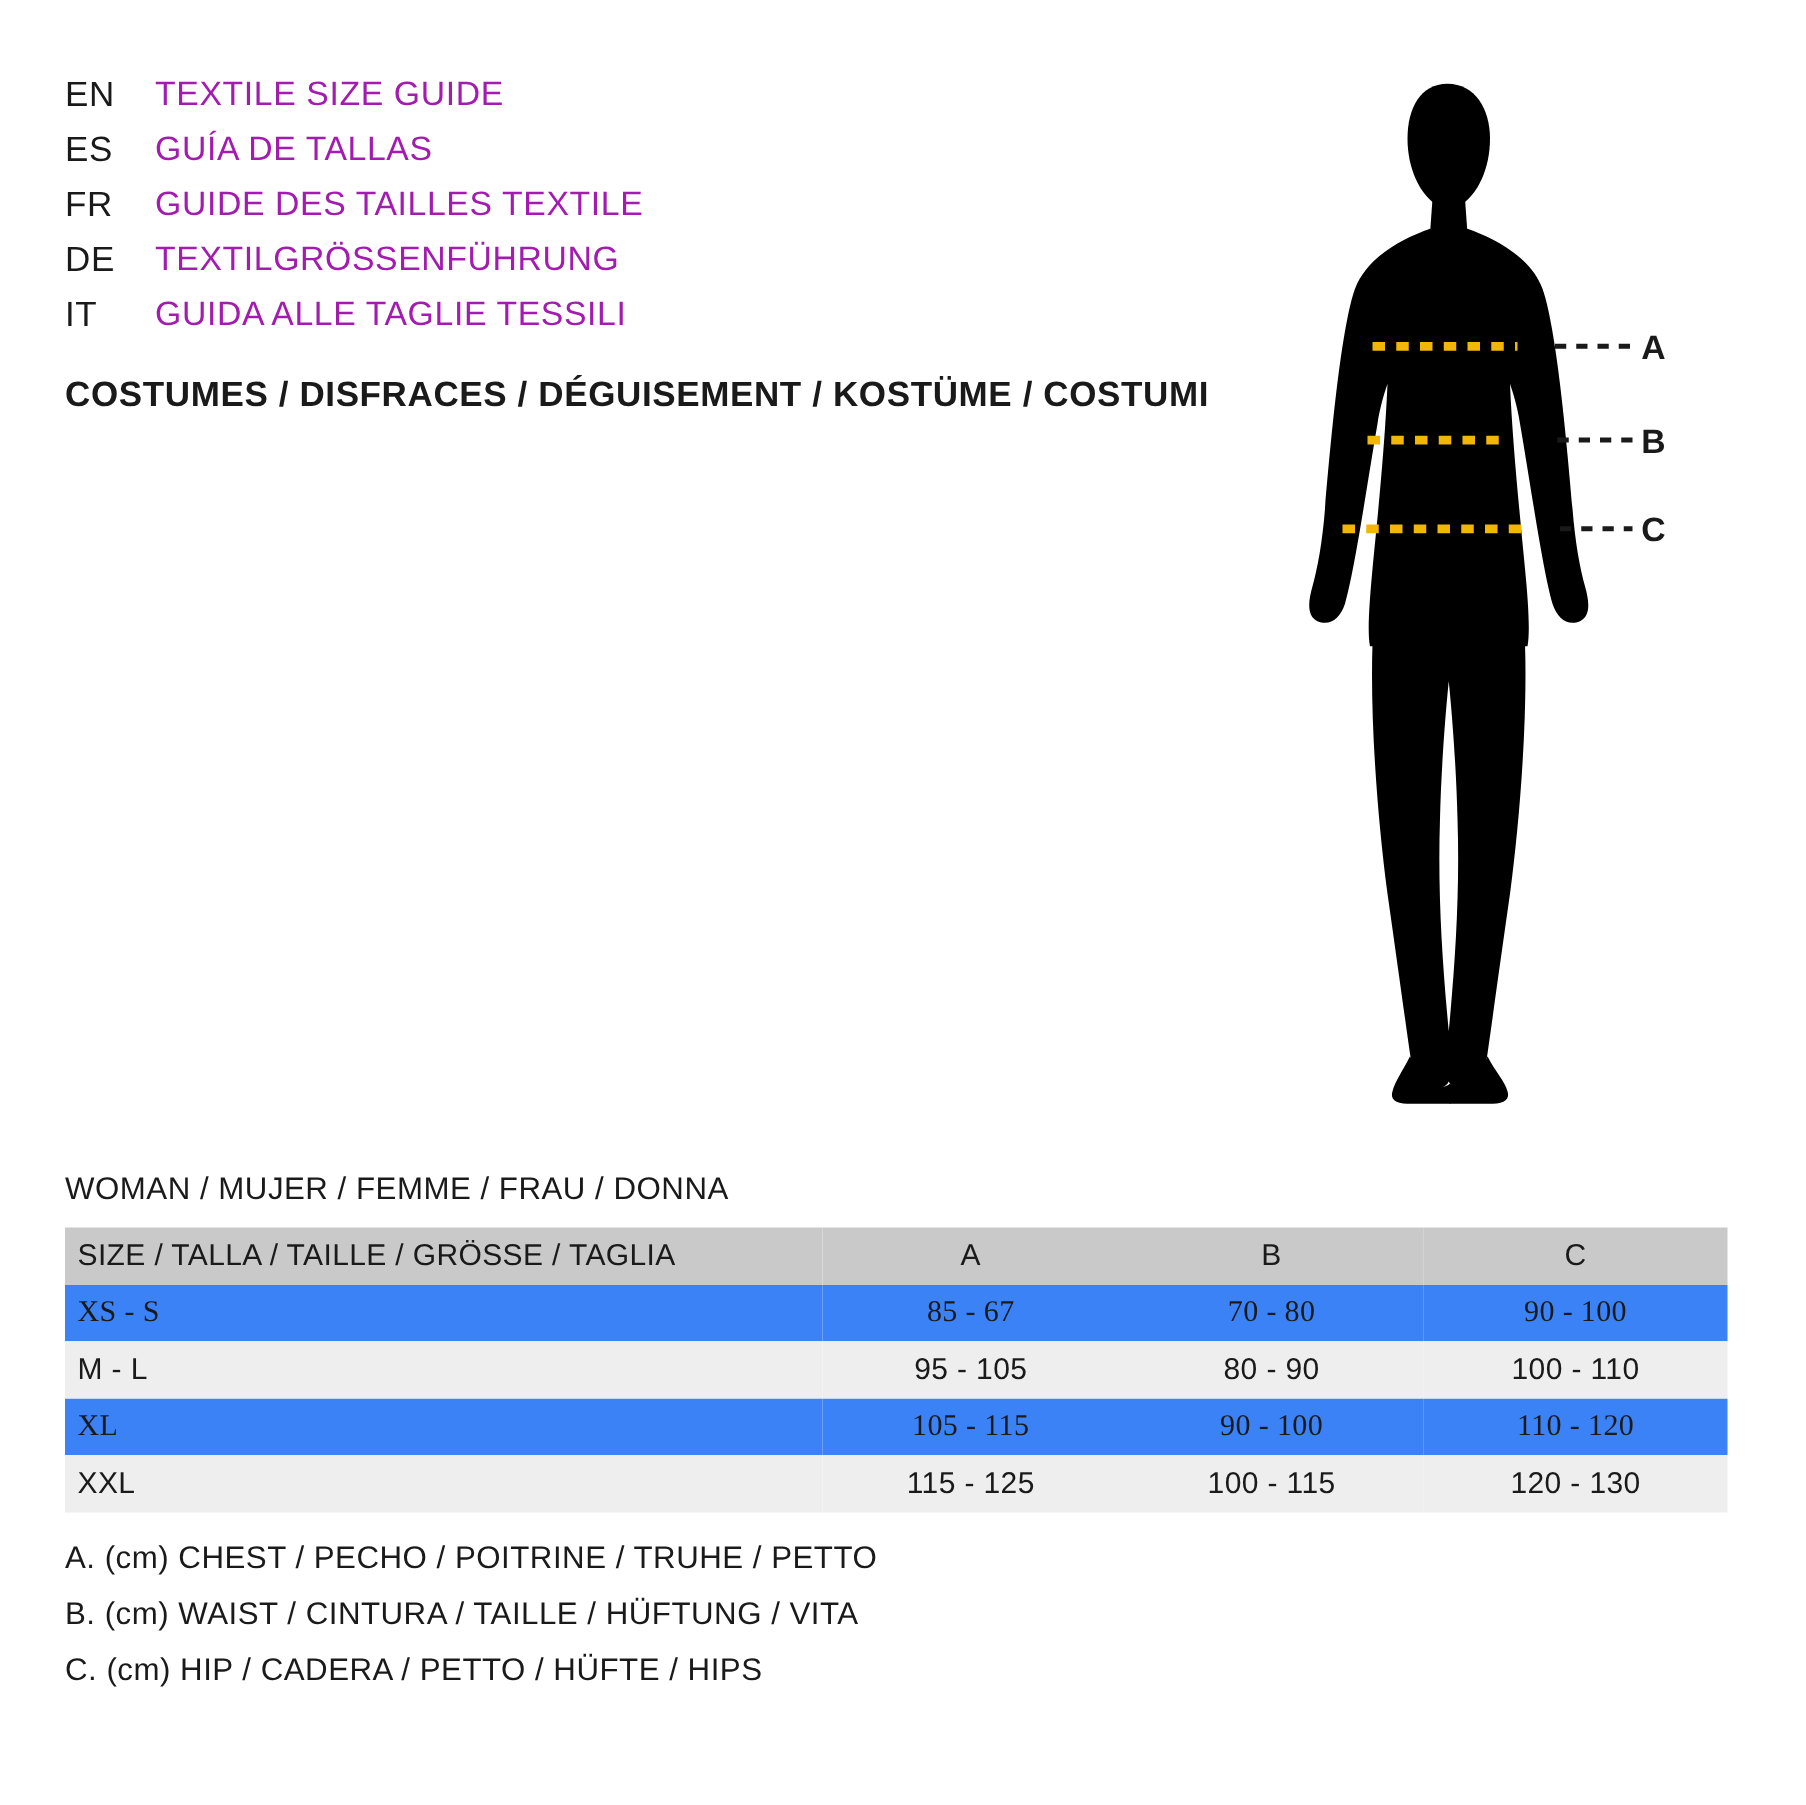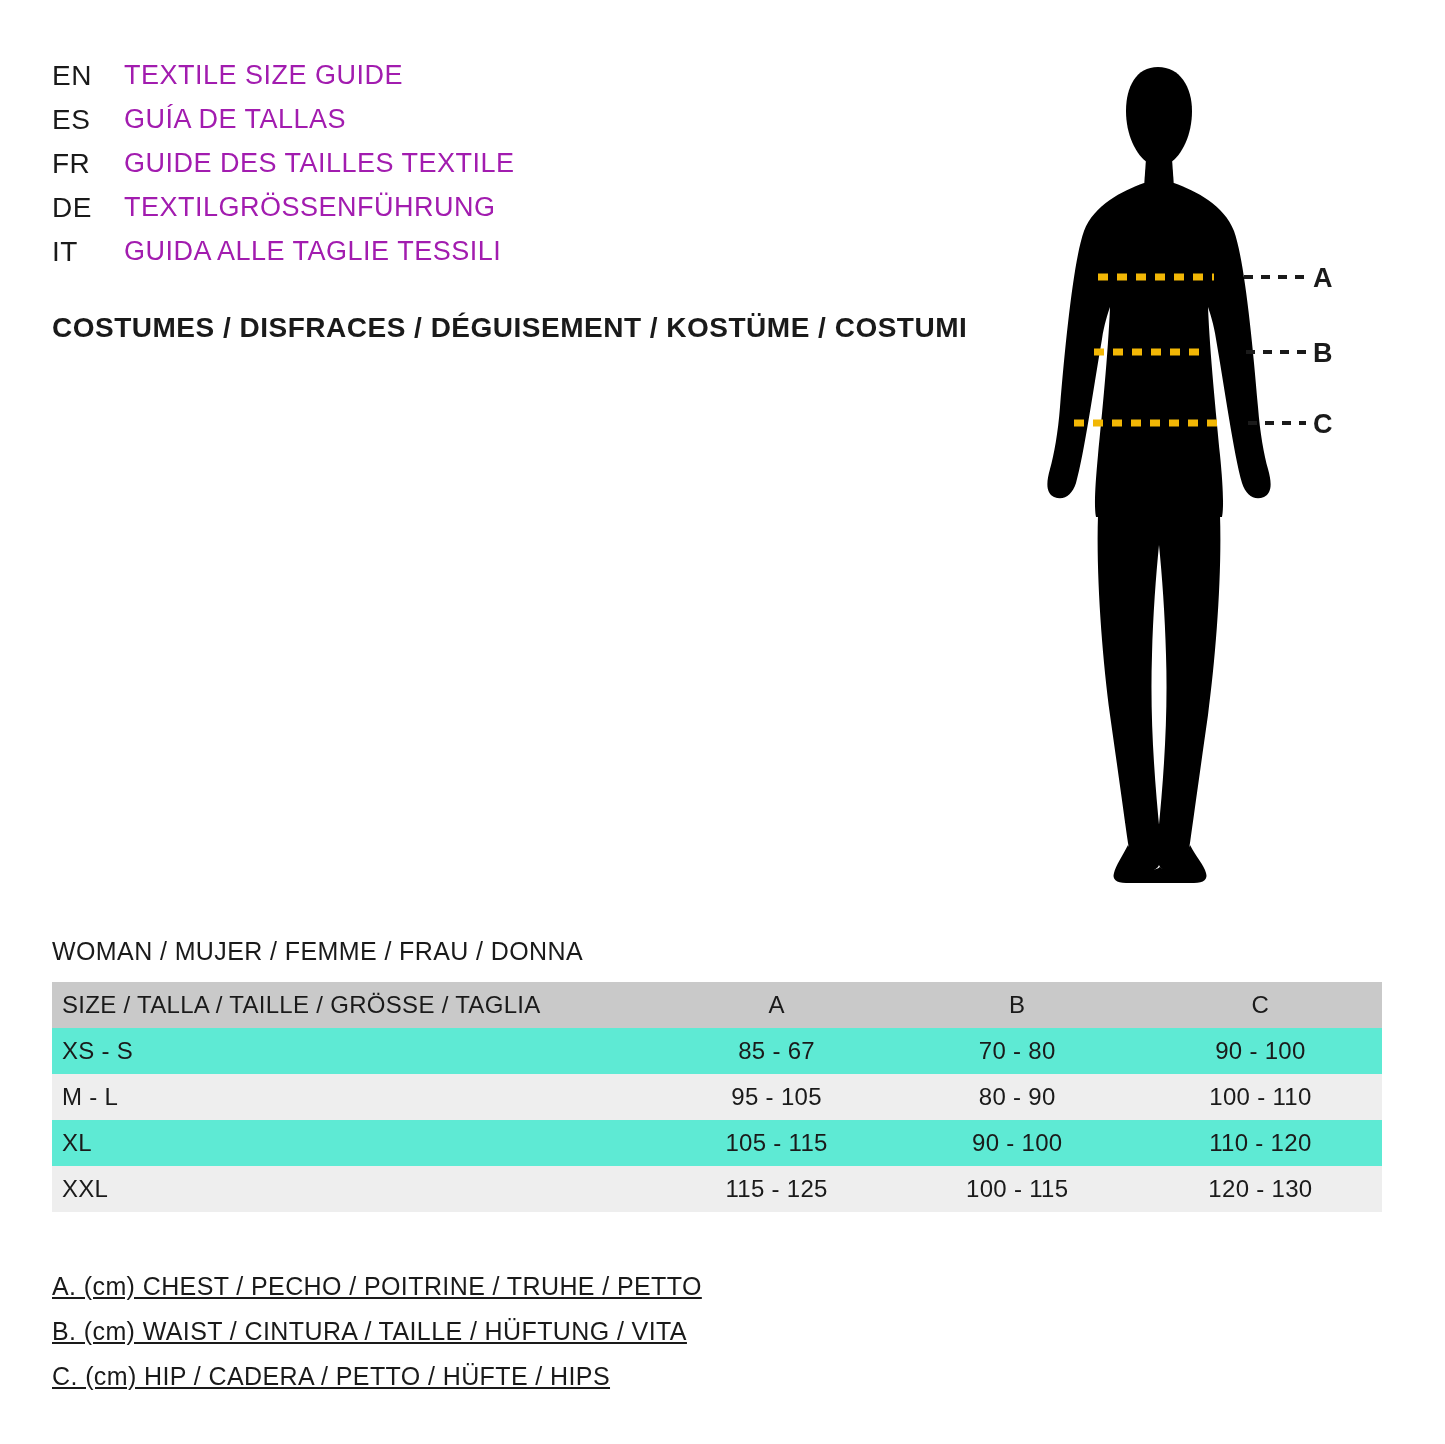--- a/index.html
+++ b/index.html
@@ -34,21 +34,21 @@
     font-size: 28px;
     letter-spacing: 0.5px;
     color: #1a1a1a;
   }
   .lang-text {
     font-size: 27px;
     letter-spacing: 0.5px;
     color: #a21caf;
   }
   .costumes-line {
-    margin-top: 40px;
+    margin-top: 28px;
     font-size: 28px;
     font-weight: bold;
     letter-spacing: 0.5px;
     color: #1a1a1a;
   }
 
   
   .figure-wrap {
     position: absolute;
     left: 1010px;
@@ -100,38 +100,38 @@
   }
   table.size-table td {
     padding: 9px 0 9px 10px;
     letter-spacing: 0.3px;
   }
   table.size-table td.col-m {
     text-align: center;
     padding-left: 0;
   }
   table.size-table tr.odd td {
-    background: #5eead4;
+    background: #3b82f6;
+    font-family: Liberation Serif, serif;
   }
   table.size-table tr.even td {
     background: #eeeeee;
   }
   
   .c-size { width: 600px; }
   .c-a { width: 240px; }
   .c-b { width: 245px; }
   .c-c { width: 245px; }
 
   
   .legend {
     position: absolute;
     left: 52px;
-    top: 1272px;
+    top: 1232px;
     width: 1000px;
-    text-decoration: underline;
   }
   .legend-line {
     font-size: 25px;
     letter-spacing: 0.4px;
     color: #1a1a1a;
     margin-bottom: 16px;
   }
 </style>
 </head>
 <body>

